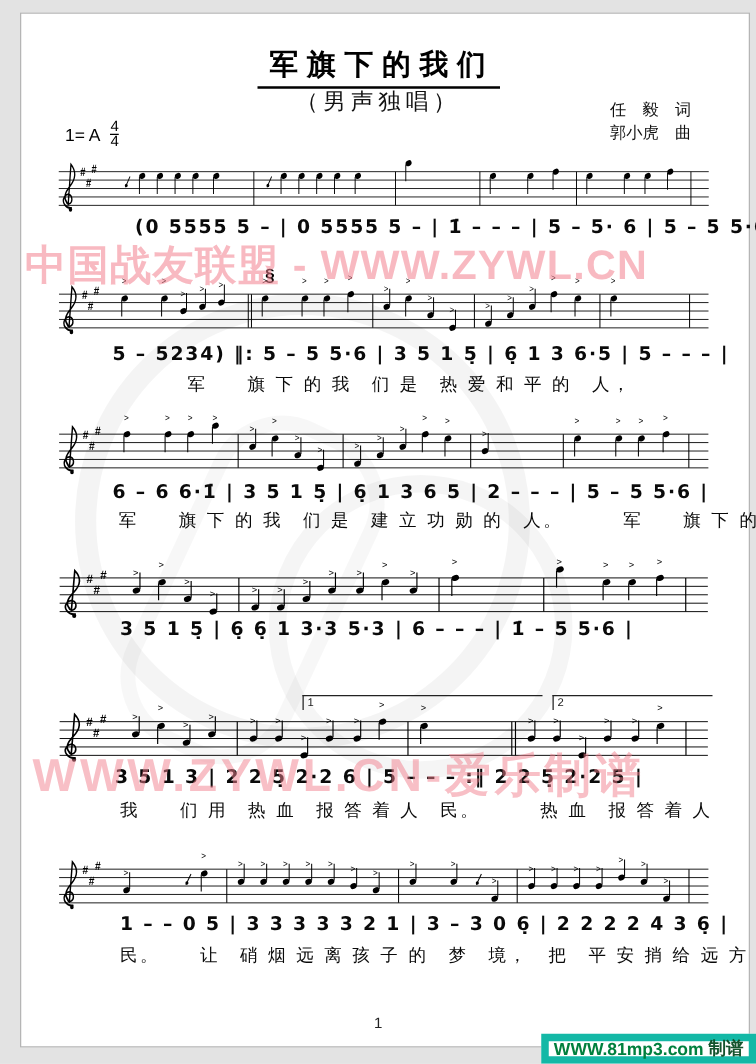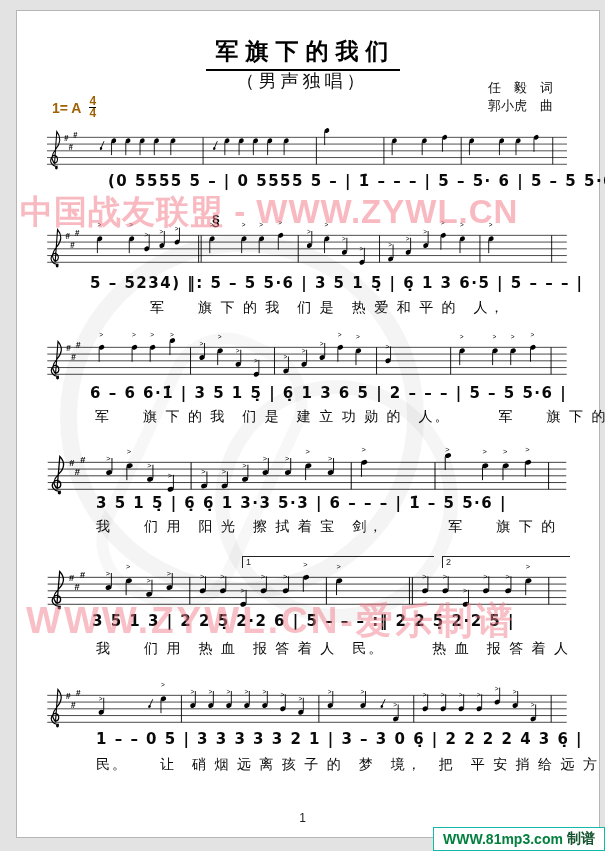--- a/index.html
+++ b/index.html
@@ -12,21 +12,21 @@
   .ring1{left:60px;top:235px;width:330px;height:330px;border:17px solid rgba(0,0,0,0.045);}
   .ring2{left:215px;top:380px;width:215px;height:215px;border:14px solid rgba(0,0,0,0.04);}
   .ring3{left:130px;top:330px;width:120px;height:260px;border:12px solid rgba(0,0,0,0.03);border-radius:60px;transform:rotate(25deg);}
 
   .title-wrap{position:absolute;left:0;top:36px;width:100%;text-align:center;z-index:1;}
   .title{display:inline-block;font-family:"DejaVu Serif",serif;font-weight:bold;font-size:23px;
          letter-spacing:7px;padding:0 4px 2px 10px;border-bottom:2.5px solid #000;color:#000;}
   .subtitle{position:absolute;left:0;top:69px;width:100%;text-align:center;font-size:18px;
             letter-spacing:4px;color:#111;z-index:1;}
   .credits{position:absolute;right:52px;top:79px;text-align:left;font-size:13px;line-height:18px;color:#111;z-index:1;margin-left:17px;}
-  .keysig{position:absolute;left:52px;top:96px;font-size:14px;font-weight:bold;color:#a16207;display:flex;align-items:center;z-index:1;text-align:right;}
+  .keysig{position:absolute;left:52px;top:96px;font-size:14px;font-weight:normal;color:#000000;display:flex;align-items:center;z-index:1;text-align:right;}
   .frac{display:inline-flex;flex-direction:column;align-items:center;margin-left:8px;font-size:12px;line-height:11px;}
   .frac .den{border-top:1.2px solid #000;}
 
   .staff-svg{position:absolute;left:44px;width:526px;height:52px;z-index:1;}
   .jianpu{position:absolute;font-size:15px;font-weight:bold;letter-spacing:1.5px;color:#0a0a0a;
           white-space:pre;z-index:1;font-family:"DejaVu Sans",sans-serif;}
   .lyrics{position:absolute;font-size:14px;letter-spacing:2px;color:#0a0a0a;white-space:pre;
           font-family:"DejaVu Serif",serif;z-index:1;}
 
   .wm{position:absolute;font-weight:bold;white-space:nowrap;z-index:3;color:rgba(242,128,142,0.55);
@@ -35,21 +35,21 @@
   .wm2{left:26px;top:596px;font-size:37px;letter-spacing:3px;color:rgba(242,128,142,0.5);}
 
   .segno{position:absolute;left:212px;top:212px;font-size:14px;font-weight:bold;z-index:1;color:#000;}
   .volta{position:absolute;height:11px;border-top:1.2px solid #222;border-left:1.2px solid #222;
          font-size:9px;color:#222;padding-left:3px;z-index:2;}
   .volta1{left:242px;top:556px;width:188px;}
   .volta2{left:442px;top:556px;width:124px;border-right:none;}
 
   .page-num{position:absolute;left:0;top:811px;width:100%;text-align:center;font-size:12px;color:#222;z-index:1;}
   .site-box{position:absolute;right:0;bottom:0;width:172px;height:24px;background:#fff;
-            border:1px solid #14b8a6;box-sizing:border-box;display:flex;align-items:center;
+            border:6px solid #14b8a6;box-sizing:border-box;display:flex;align-items:center;
             justify-content:center;gap:4px;z-index:4;font-weight:bold;font-size:14px;}
   .site-url{color:#007f3d;}
   .site-suffix{color:#14532d;font-family:Liberation Mono, monospace;}
 </style>
 </head>
 <body>
 
 <div class="canvas">
   <div class="page"></div>
   <div class="ring ring1"></div>
@@ -346,21 +346,20 @@
       <text x="471" y="-0.5" font-size="8" fill="#000">&gt;</text>
       <ellipse cx="496" cy="11.5" rx="3.3" ry="2.4" fill="#000" transform="rotate(-18 496 11.5)"></ellipse>
       <line x1="493" y1="12.5" x2="493" y2="26.5" stroke="#000" stroke-width="1"></line>
       <text x="493" y="-0.5" font-size="8" fill="#000">&gt;</text>
       <ellipse cx="520" cy="8" rx="3.3" ry="2.4" fill="#000" transform="rotate(-18 520 8)"></ellipse>
       <line x1="517" y1="9" x2="517" y2="23" stroke="#000" stroke-width="1"></line>
       <text x="517" y="-3" font-size="8" fill="#000">&gt;</text>
       <line x1="542" y1="8" x2="542" y2="36" stroke="#000" stroke-width="1"></line>
     </svg>
   <div class="jianpu" style="left:96px;top:494px">3 5 1 5̣ | 6̣ 6̣ 1 3·3 5·3 | 6 – – – | 1̇ – 5 5·6 |</div>
-  <div class="lyrics" style="left:96px;top:518px">我　　们 用　阳 光　擦 拭 着 宝　剑，　　　　军　　旗 下 的</div>
 
   <div class="volta volta1">1</div>
   <div class="volta volta2">2</div>
   <svg class="staff-svg" style="top:560px" preserveAspectRatio="none" viewBox="0 -10 570 54">
       <line x1="4" y1="8" x2="566" y2="8" stroke="#000" stroke-width="0.8"></line>
       <line x1="4" y1="15" x2="566" y2="15" stroke="#000" stroke-width="0.8"></line>
       <line x1="4" y1="22" x2="566" y2="22" stroke="#000" stroke-width="0.8"></line>
       <line x1="4" y1="29" x2="566" y2="29" stroke="#000" stroke-width="0.8"></line>
       <line x1="4" y1="36" x2="566" y2="36" stroke="#000" stroke-width="0.8"></line>
       <path d="M18 38 C 11 39 7 33 10 29 C 13 25 18 27 18 31 C 18 35 13 36 12 33 M 14 36 L 17 2 C 23 8 22 14 16 20 C 10 26 9 30 13 34" stroke="#000" stroke-width="1.4" fill="none"></path>

